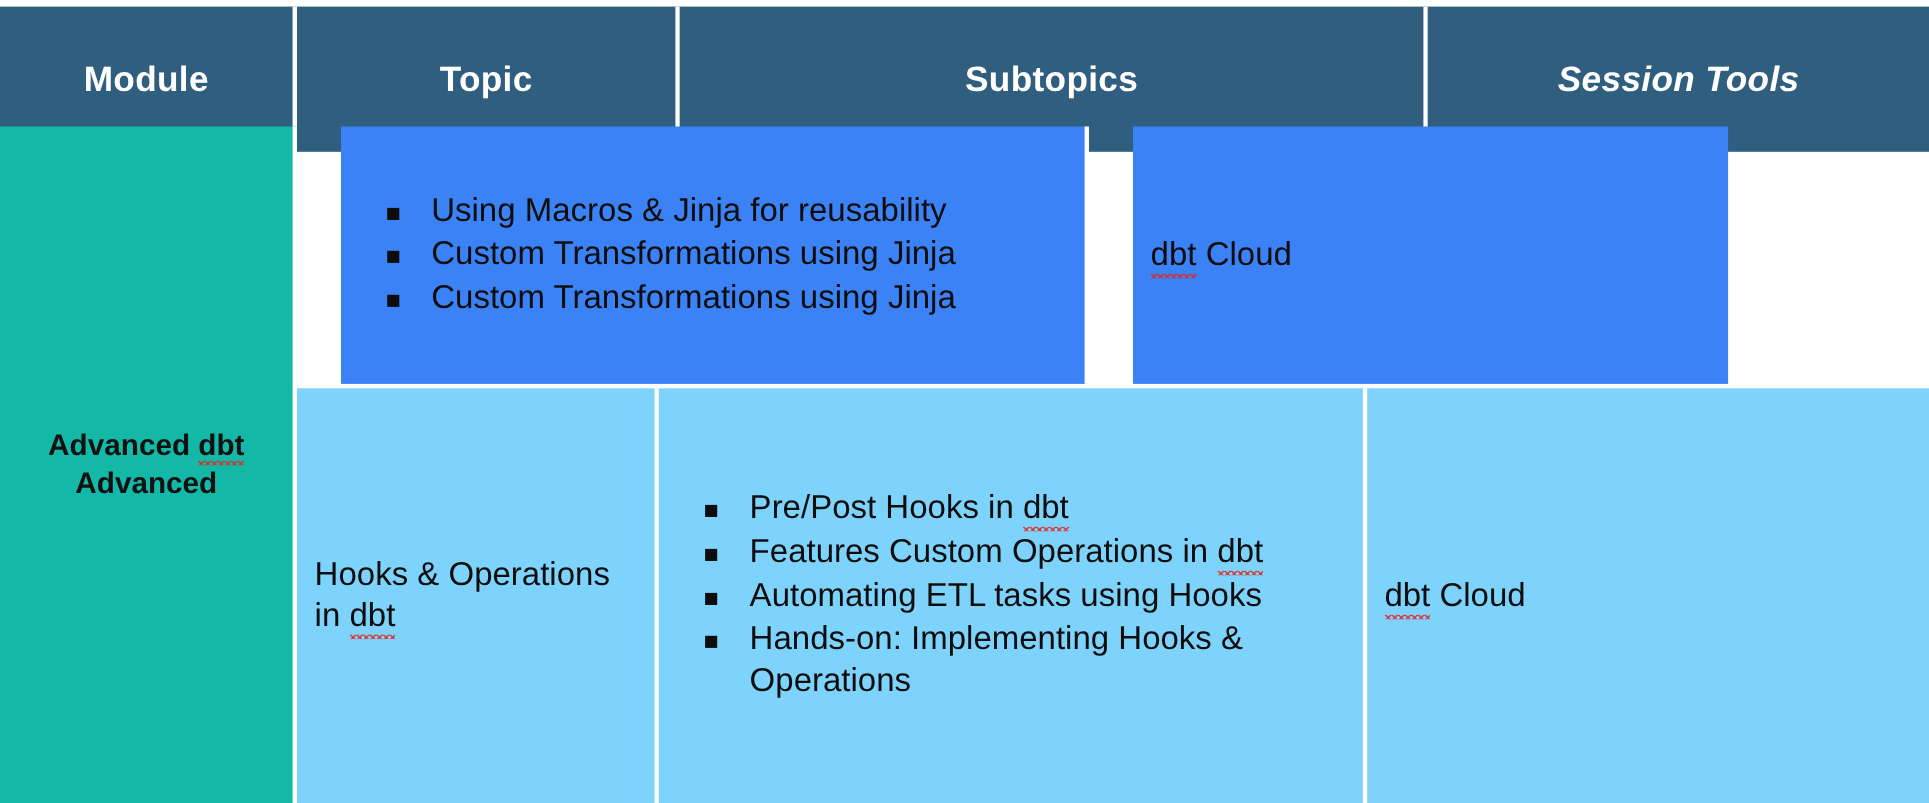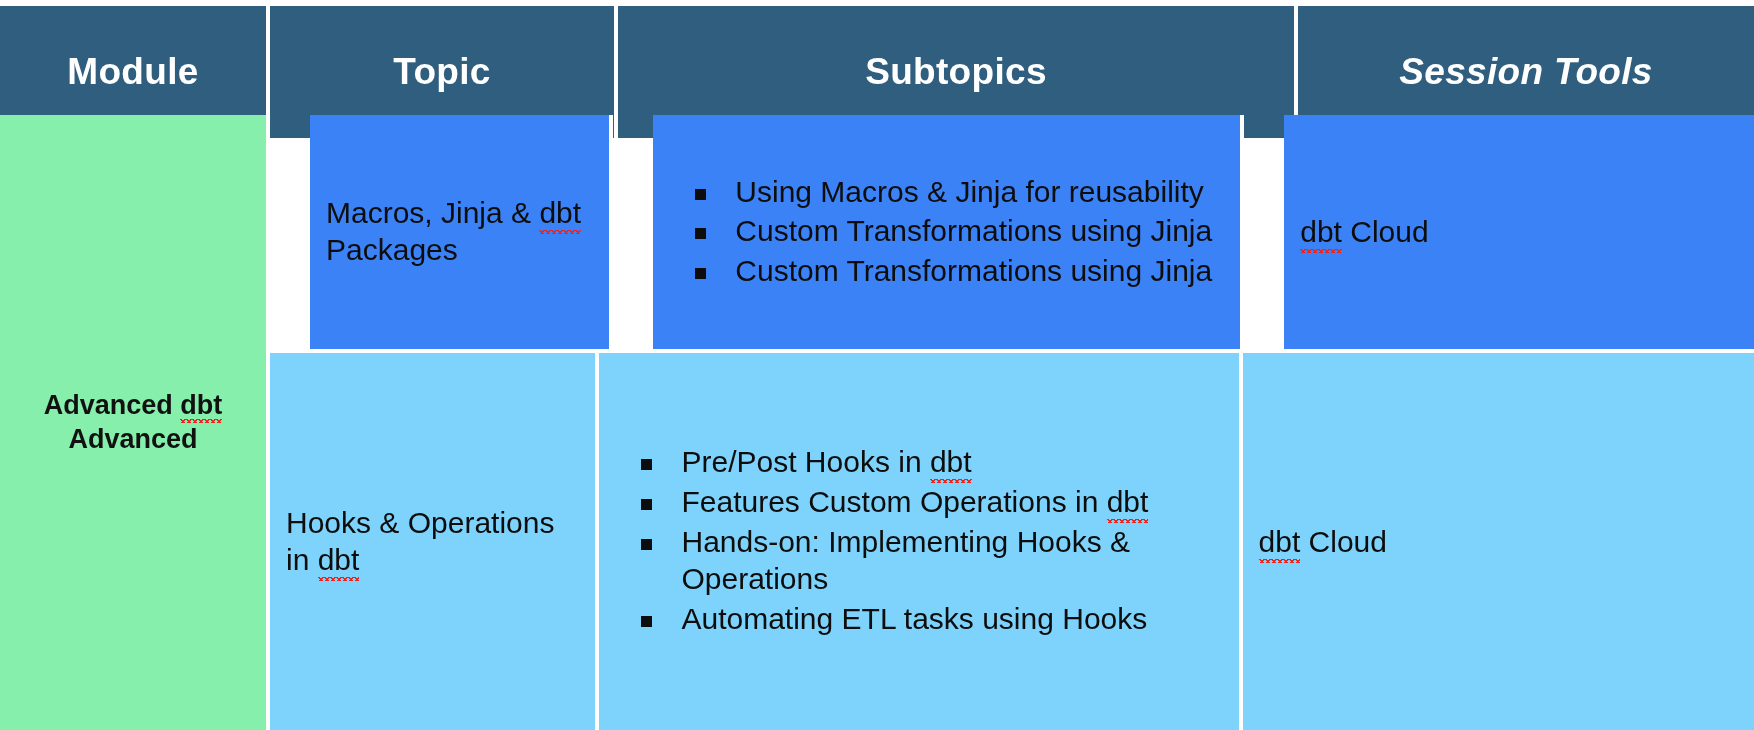--- a/index.html
+++ b/index.html
@@ -32,21 +32,21 @@
     height: 105px;
     display: flex;
   }
   .header-cell {
     background: #2f5e7e;
     color: #ffffff;
     display: flex;
     align-items: center;
     justify-content: center;
     font-weight: bold;
-    font-size: 37px;
+    font-size: 32px;
     letter-spacing: 0.3px;
     box-sizing: border-box;
     height: 132px;
     border-right: 4px solid #ffffff;
   }
   .header-cell:last-child { border-right: none; font-style: italic; }
 
   .col-module   { width: 270px; }
   .col-topic    { width: 348px; }
   .col-subtopic { width: 680px; }
@@ -57,21 +57,21 @@
     position: absolute;
     left: 0;
     top: 115px;
     width: 1754px;
     height: 615px;
     display: flex;
   }
 
   .module-cell {
     width: 310px;
-    background: #86efac;
+    background: #14b8a6;
     display: flex;
     align-items: center;
     justify-content: center;
     text-align: center;
     box-sizing: border-box;
     border-right: 4px solid #ffffff;
     font-weight: bold;
     font-size: 27px;
     color: #111111;
     line-height: 1.25;
@@ -191,25 +191,20 @@
       <div>
         <span>Advanced </span><span class="sp">dbt</span><br>
         <span>Advanced</span>
       </div>
     </div>
 
     <div class="rows-col">
 
       <div class="data-row row-1">
 
-        <div class="cell cell-topic">
-          <div>
-            <span>Macros, Jinja &amp; </span><span class="sp">dbt</span><span> Packages</span>
-          </div>
-        </div>
 
         <div class="cell cell-subtopic">
           <ul class="bullets">
             <li><span>Using Macros &amp; Jinja for reusability</span><span class=""></span><span></span></li>
             <li><span>Custom Transformations using Jinja</span><span class=""></span><span></span></li>
             <li><span>Custom Transformations using Jinja</span><span class=""></span><span></span></li>
           </ul>
         </div>
 
         <div class="cell cell-tools">
@@ -224,22 +219,22 @@
         <div class="cell cell-topic">
           <div>
             <span>Hooks &amp; Operations in </span><span class="sp">dbt</span><span></span>
           </div>
         </div>
 
         <div class="cell cell-subtopic">
           <ul class="bullets">
             <li><span>Pre/Post Hooks in </span><span class="sp">dbt</span><span></span></li>
             <li><span>Features Custom Operations in </span><span class="sp">dbt</span><span></span></li>
+            <li><span>Automating ETL tasks using Hooks</span><span class=""></span><span></span></li>
             <li><span>Hands-on: Implementing Hooks &amp; Operations</span><span class=""></span><span></span></li>
-            <li><span>Automating ETL tasks using Hooks</span><span class=""></span><span></span></li>
           </ul>
         </div>
 
         <div class="cell cell-tools">
           <div>
             <span></span><span class="sp">dbt</span><span> Cloud</span>
           </div>
         </div>
       </div>
 

